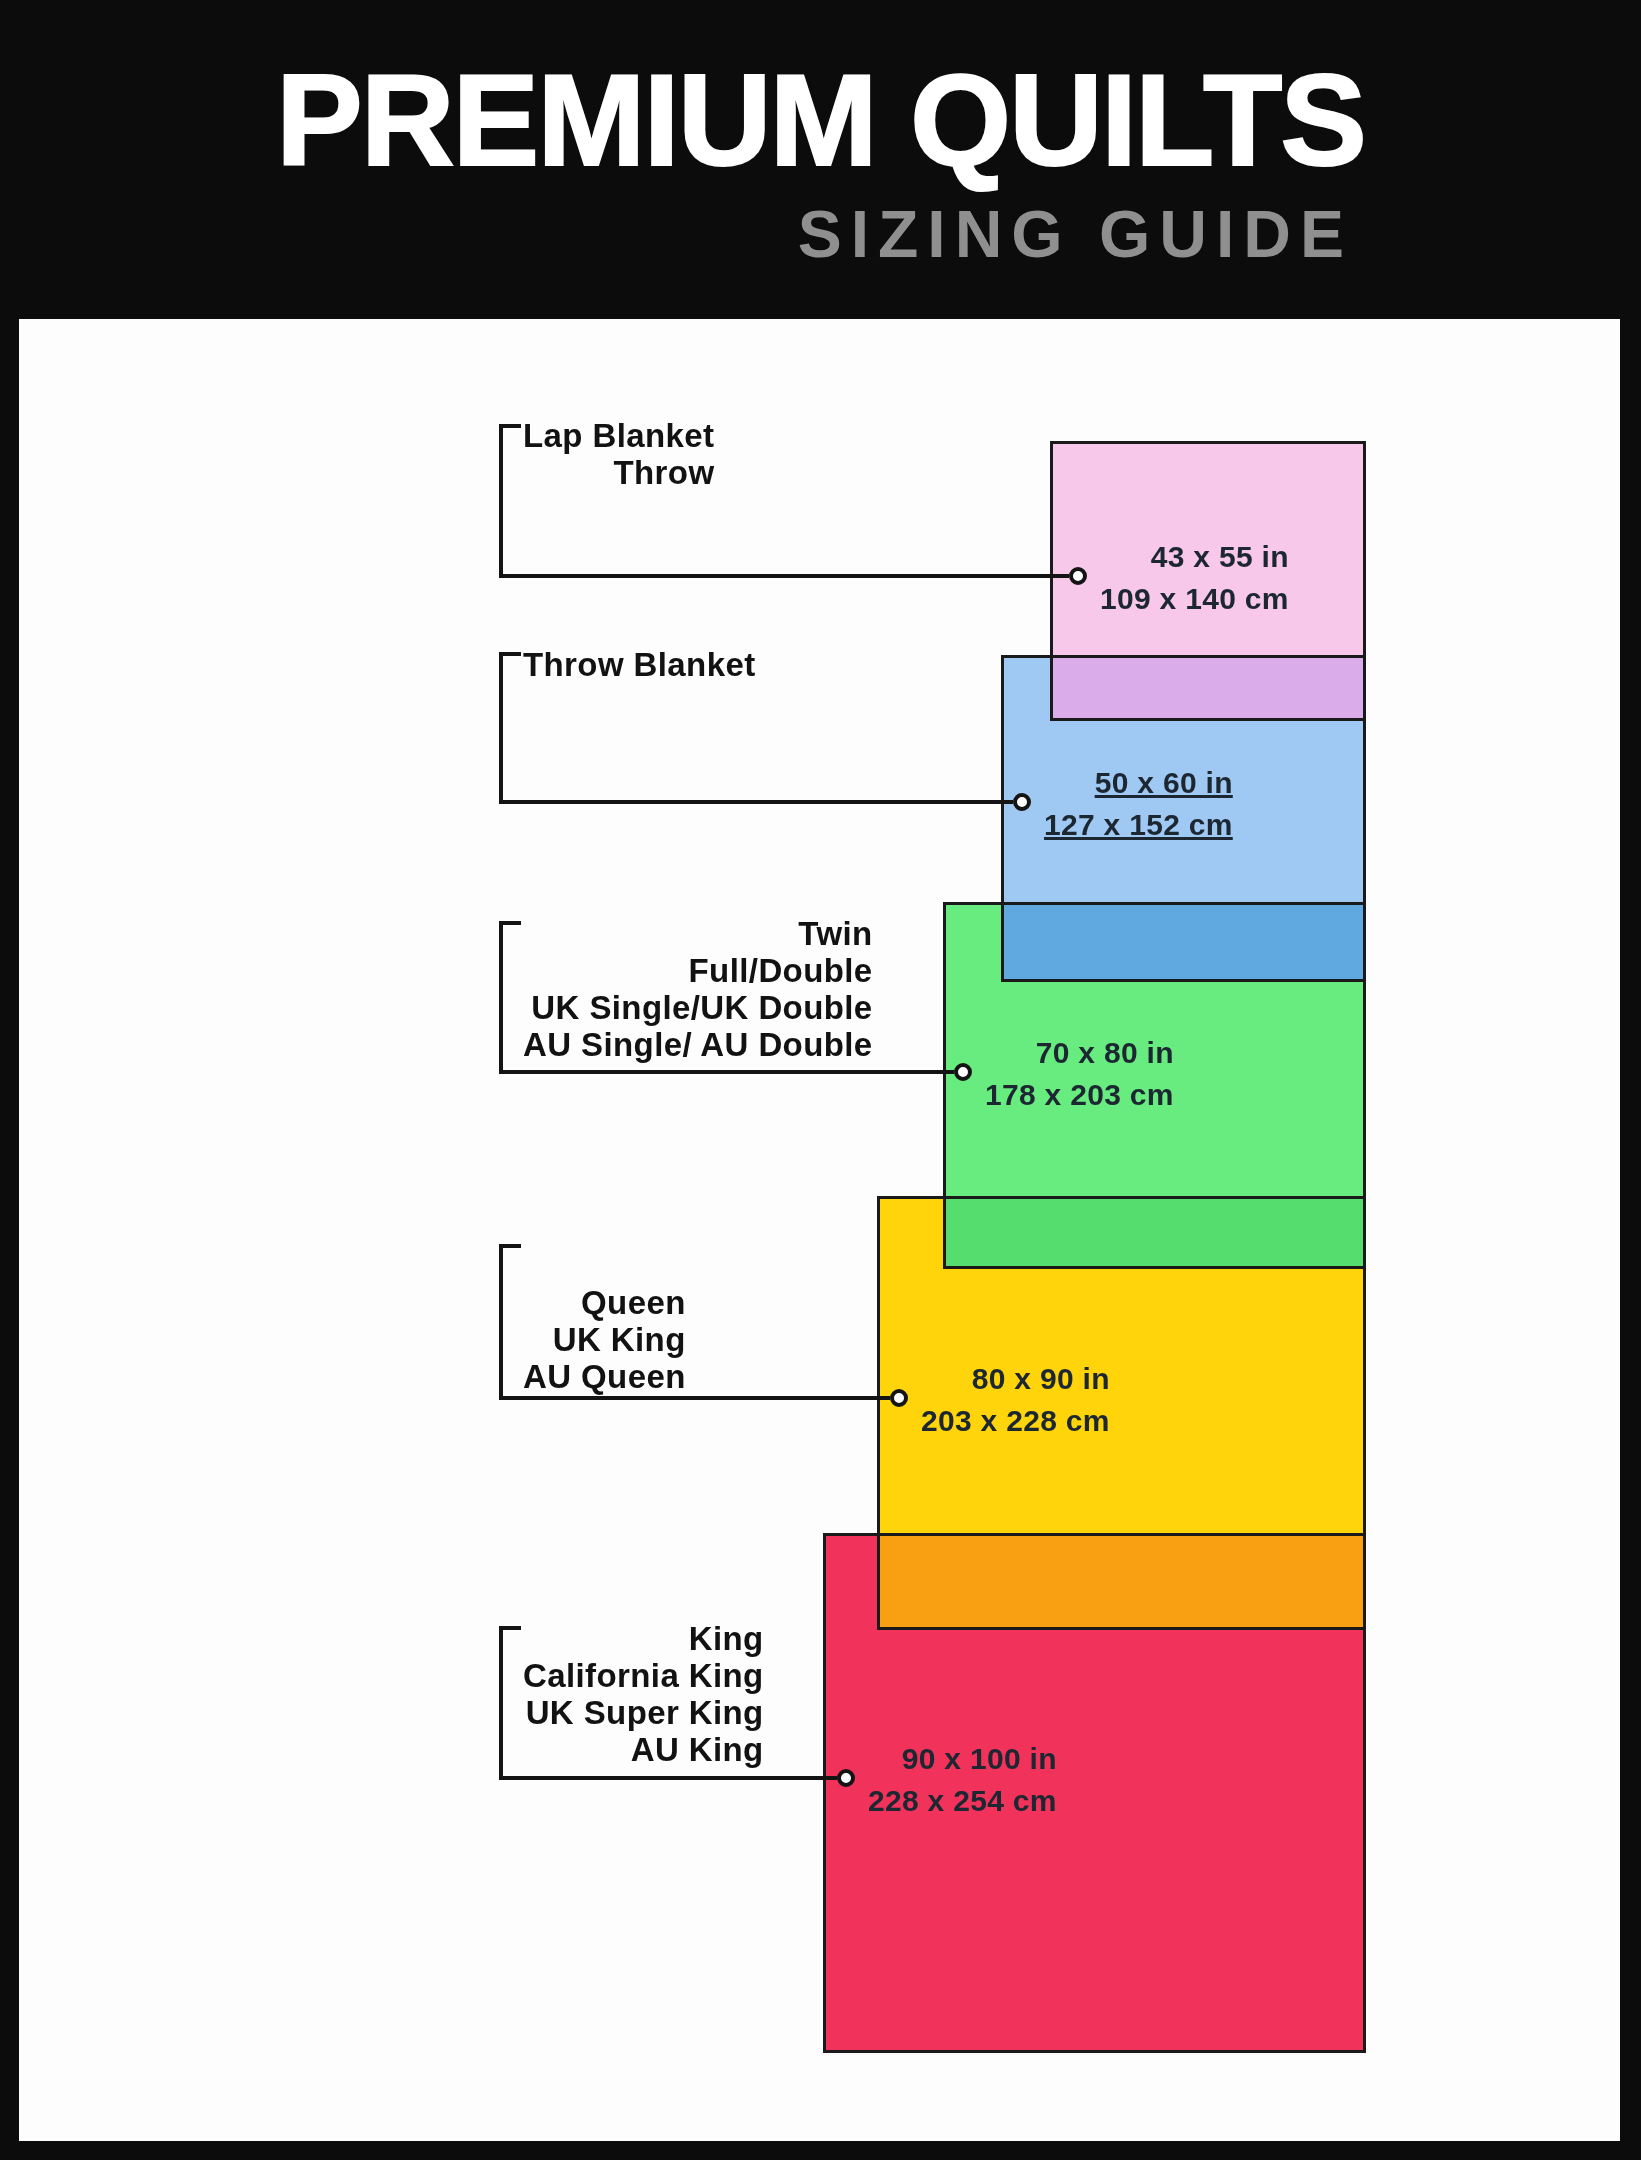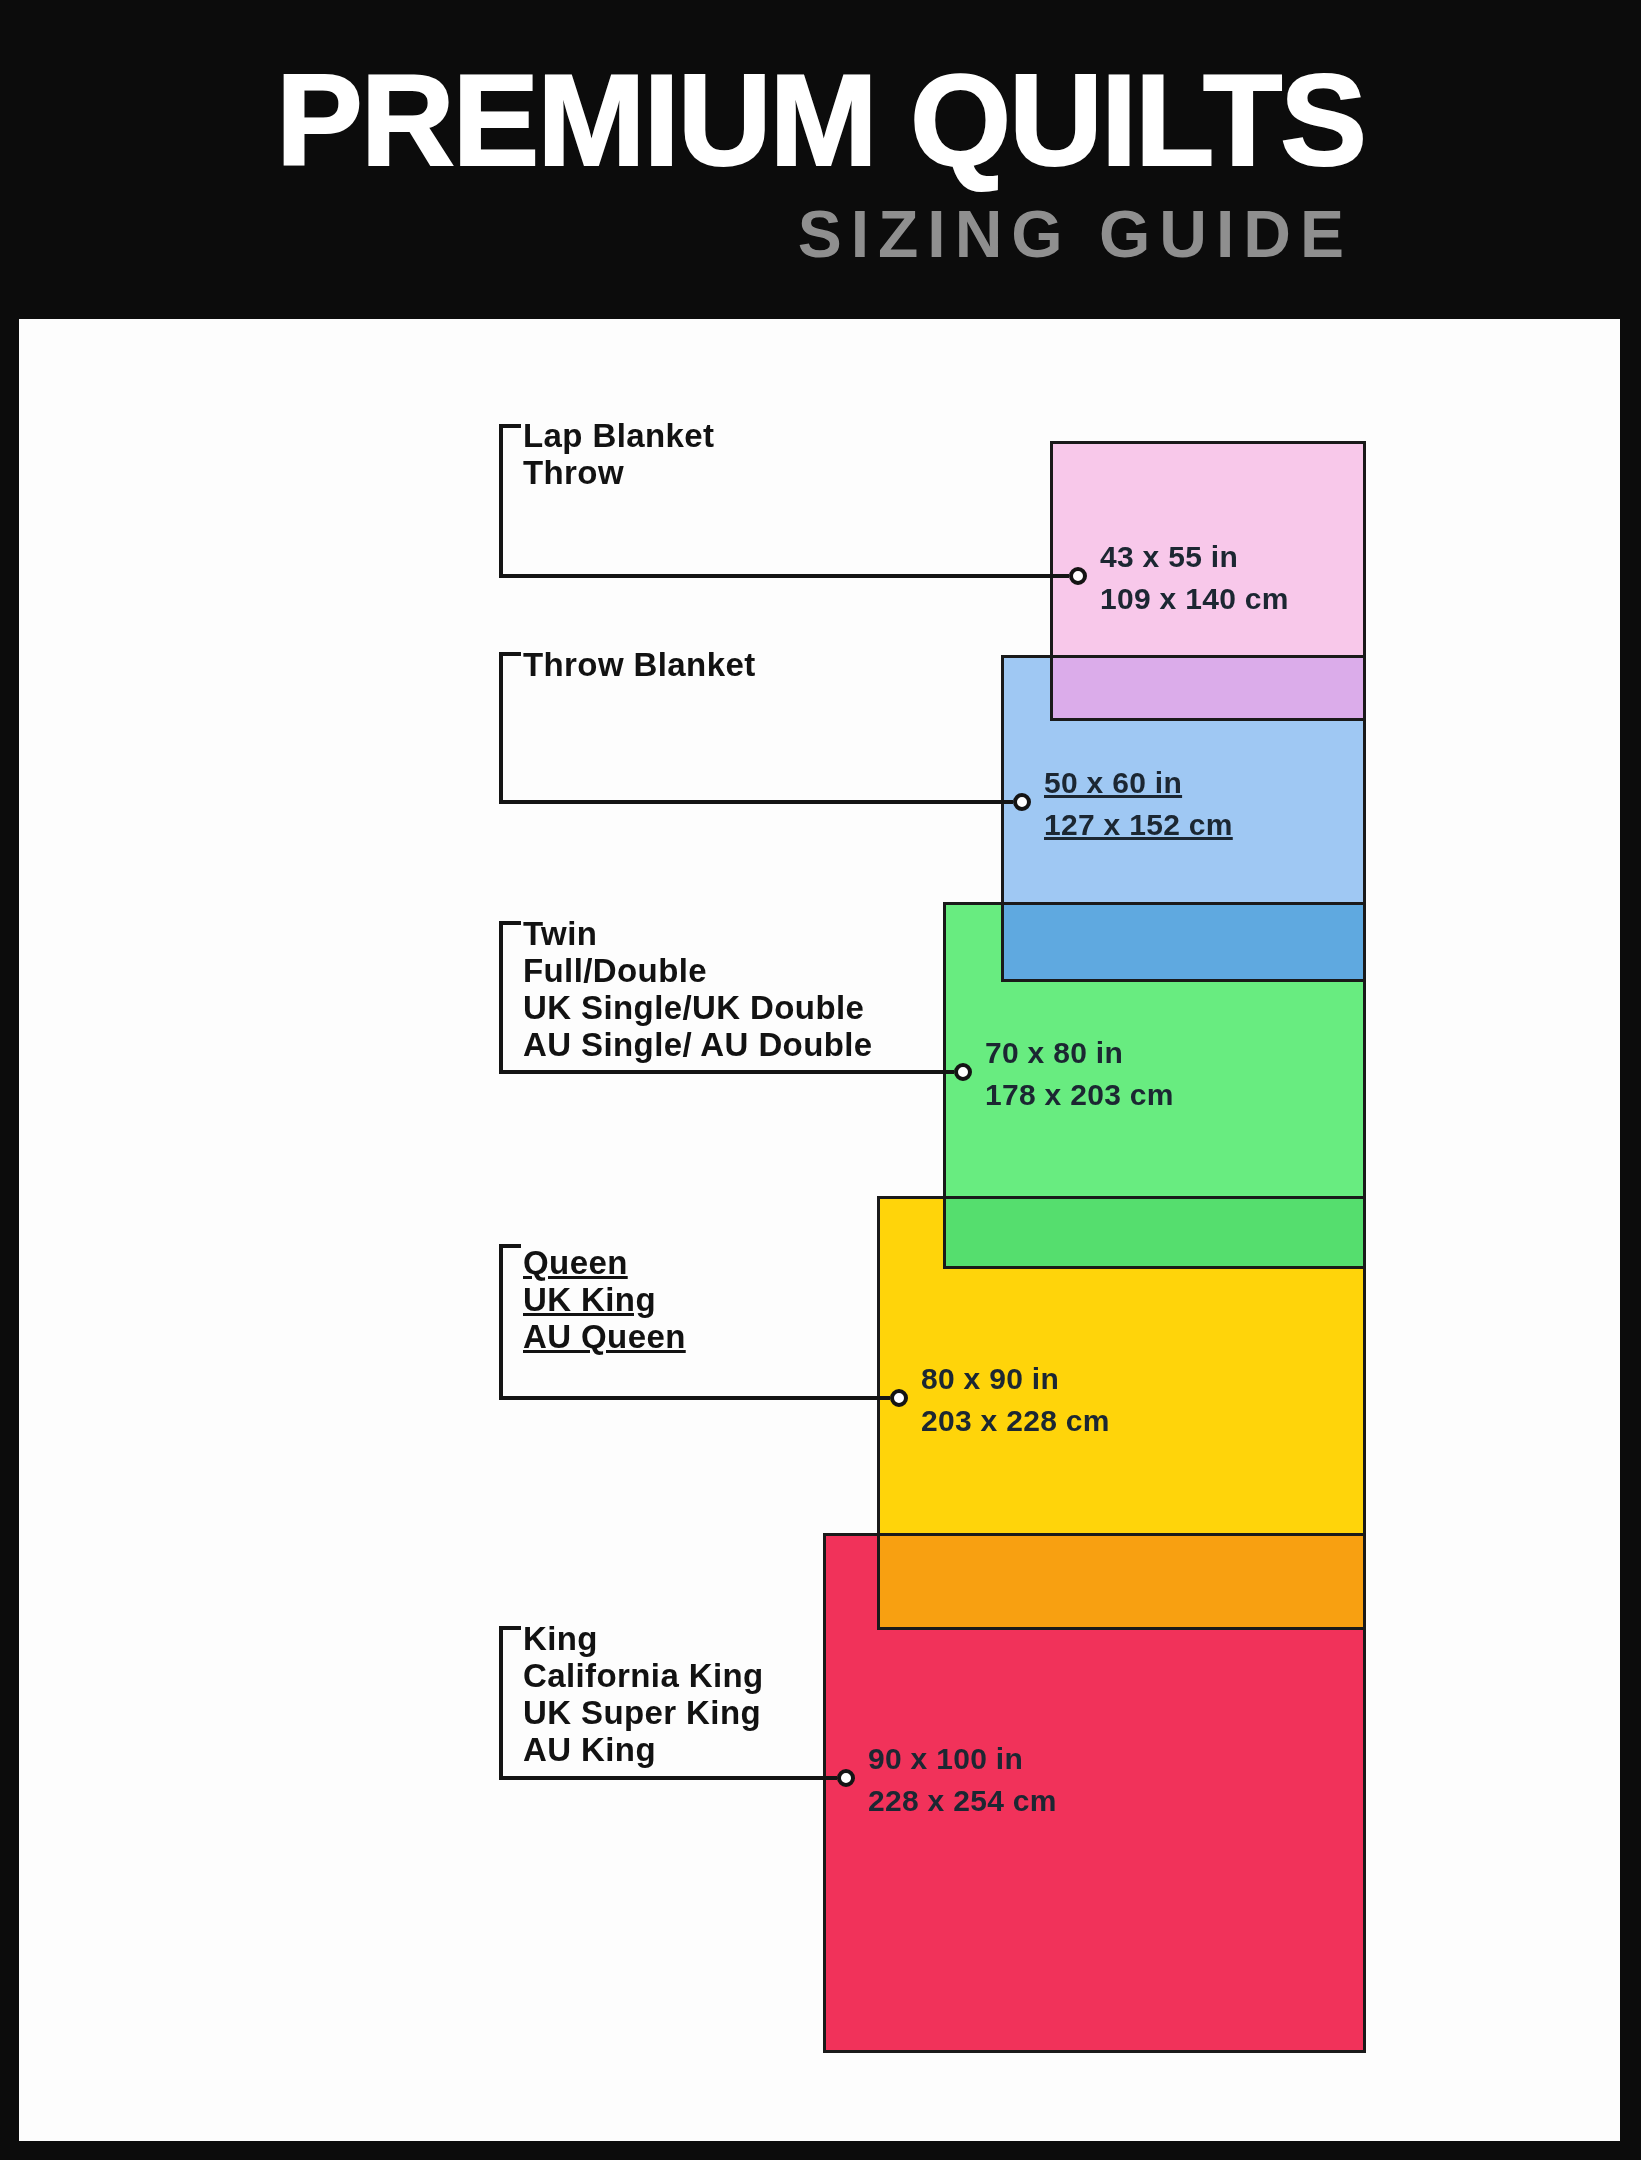--- a/index.html
+++ b/index.html
@@ -1,15 +1,15 @@
 <!DOCTYPE html>
 <html><head>
 <meta charset="utf-8">
 <style>
-  * { margin:0; padding:0; box-sizing:border-box; }
+  * { margin:0; padding:0; box-sizing:border-box;text-align:right; }
   html, body { background:#000; }
   .page {
     position:relative;
     width:1641px; height:2160px;
     background:#0c0c0c;
     overflow:hidden;
     font-family:"Liberation Sans", sans-serif;
   }
   
   .canvas-bg {
@@ -77,21 +77,21 @@
 
   
   .label {
     position:absolute; left:523px;
     font-size:33px; font-weight:700; line-height:37px;
     color:#121212; white-space:pre-line; letter-spacing:0.4px;
   }
   .lb0 { top:417px; }
   .lb1 { top:646px; }
   .lb2 { top:915px; }
-  .lb3 { top:1244px;text-decoration:underline; }
+  .lb3 { top:1284px; }
   .lb4 { top:1620px; }
 
   .dims {
     position:absolute;
     font-size:30px; font-weight:600; line-height:42px;
     color:#1c2732; letter-spacing:0.3px;
   }
   .dm0 { left:1100px; top:536px; }
   .dm1 { left:1044px; top:762px;text-decoration:underline; }
   .dm2 { left:985px;  top:1032px; }

